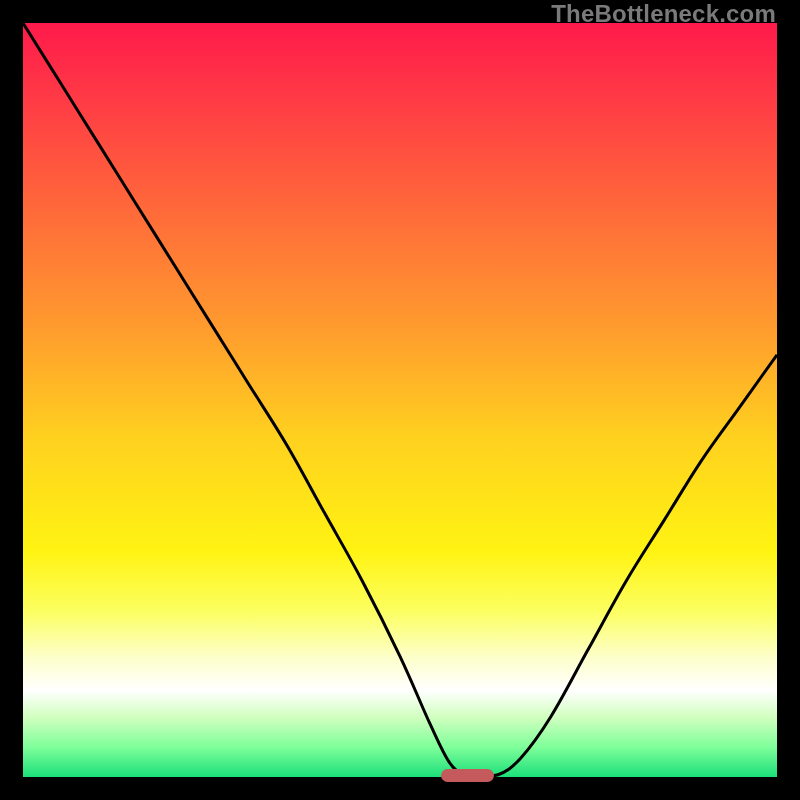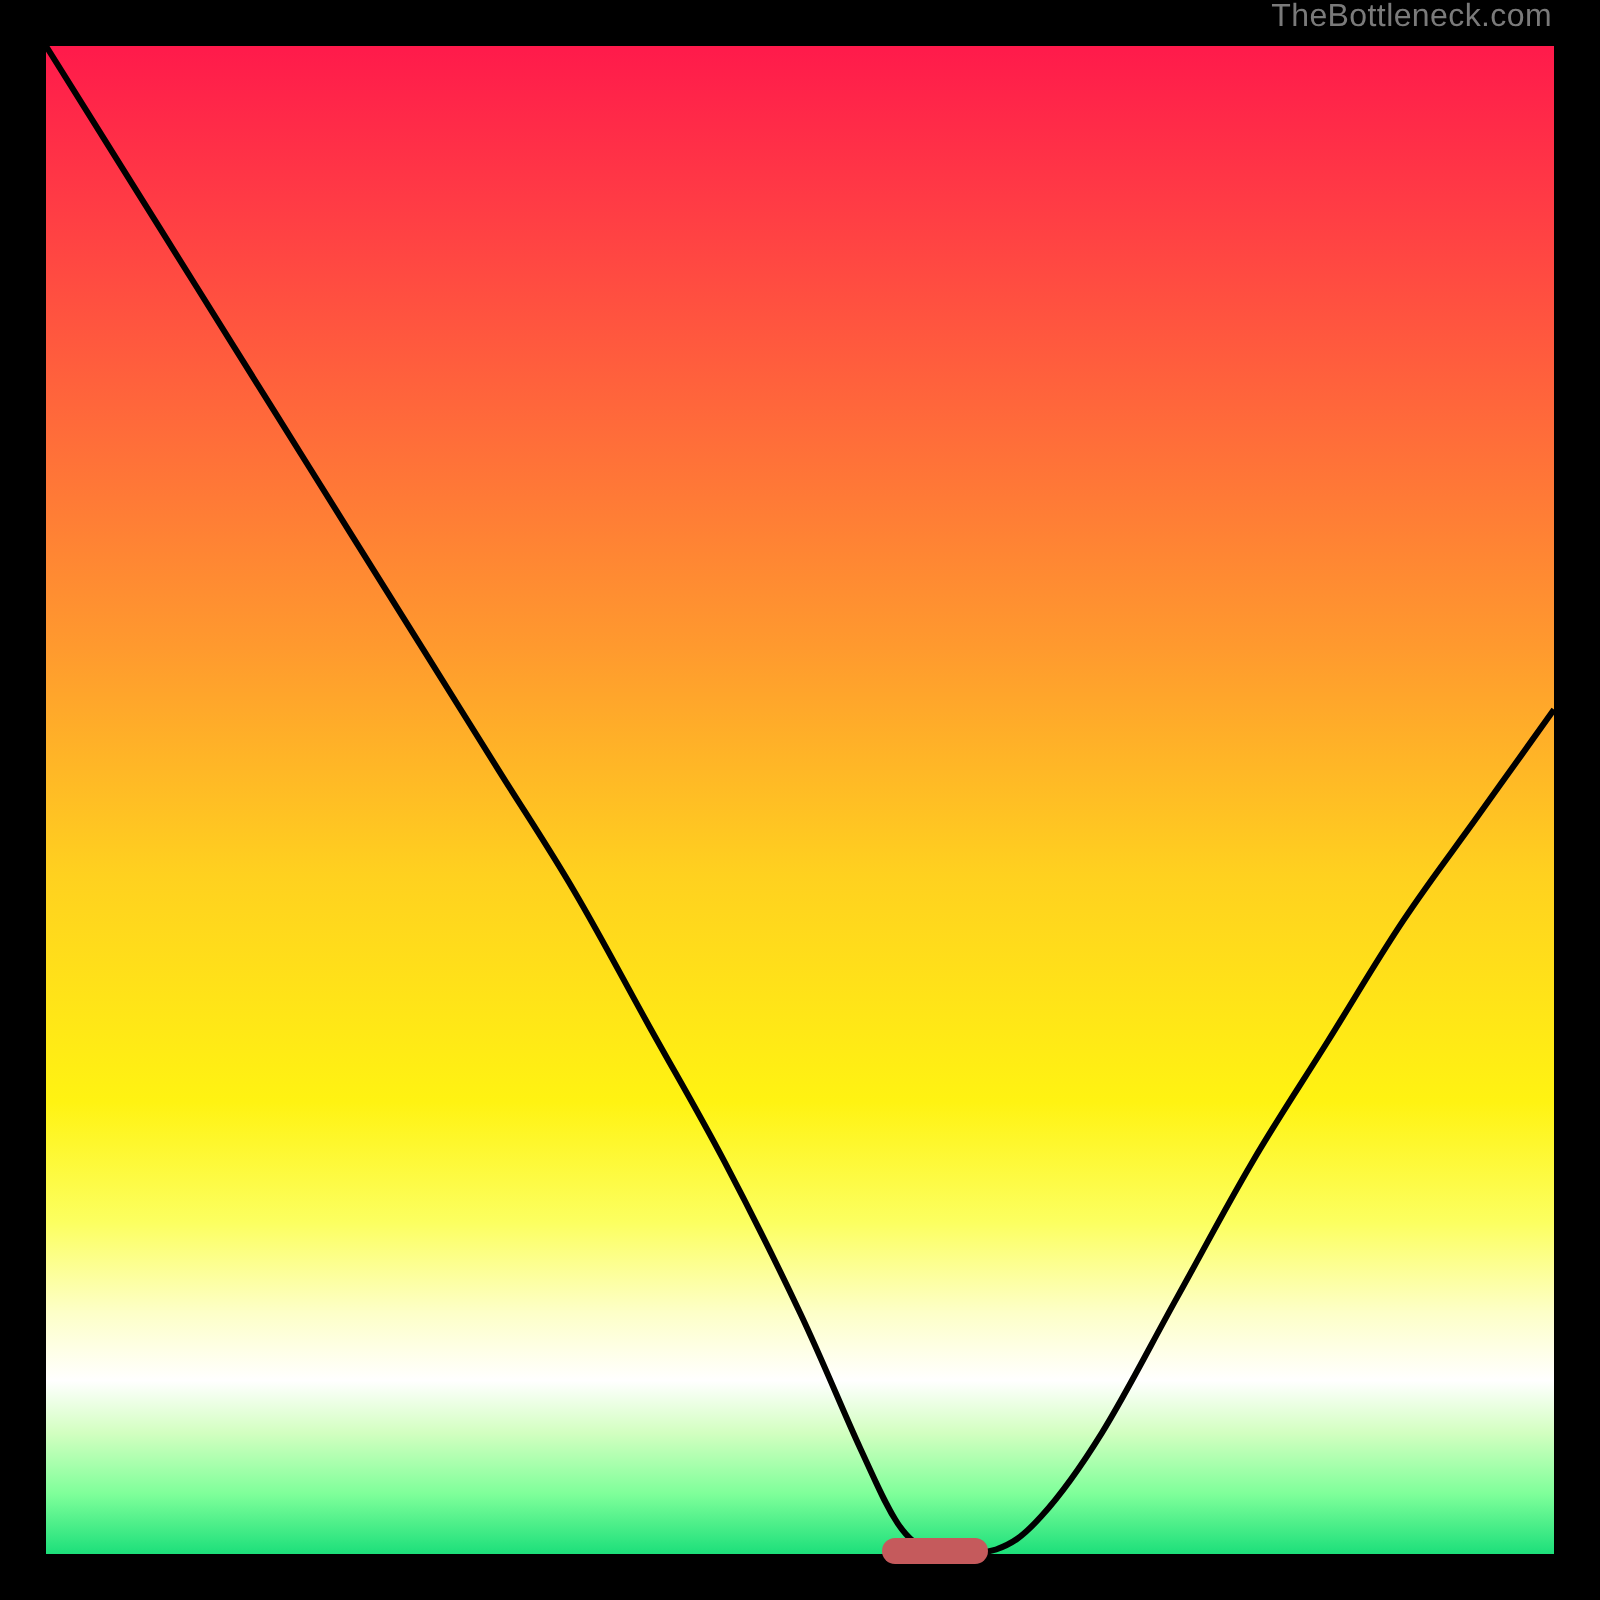--- a/index.html
+++ b/index.html
@@ -24,24 +24,24 @@
     top: 23px;
     width: 754px;
     height: 754px;
     
   }
   .attribution {
     position: absolute;
     top: 0;
     right: 24px;
     font-family: Arial, Helvetica, sans-serif;
-    font-size: 16px;
+    font-size: 24px;
     letter-spacing: 0.2px;
     color: #7a7a7a;
-    font-weight: 400;
+    font-weight: 700;
   }
   svg.curve {
     position: absolute;
     left: 23px;
     top: 23px;
     width: 754px;
     height: 754px;
     overflow: visible;
   }
   .marker {

